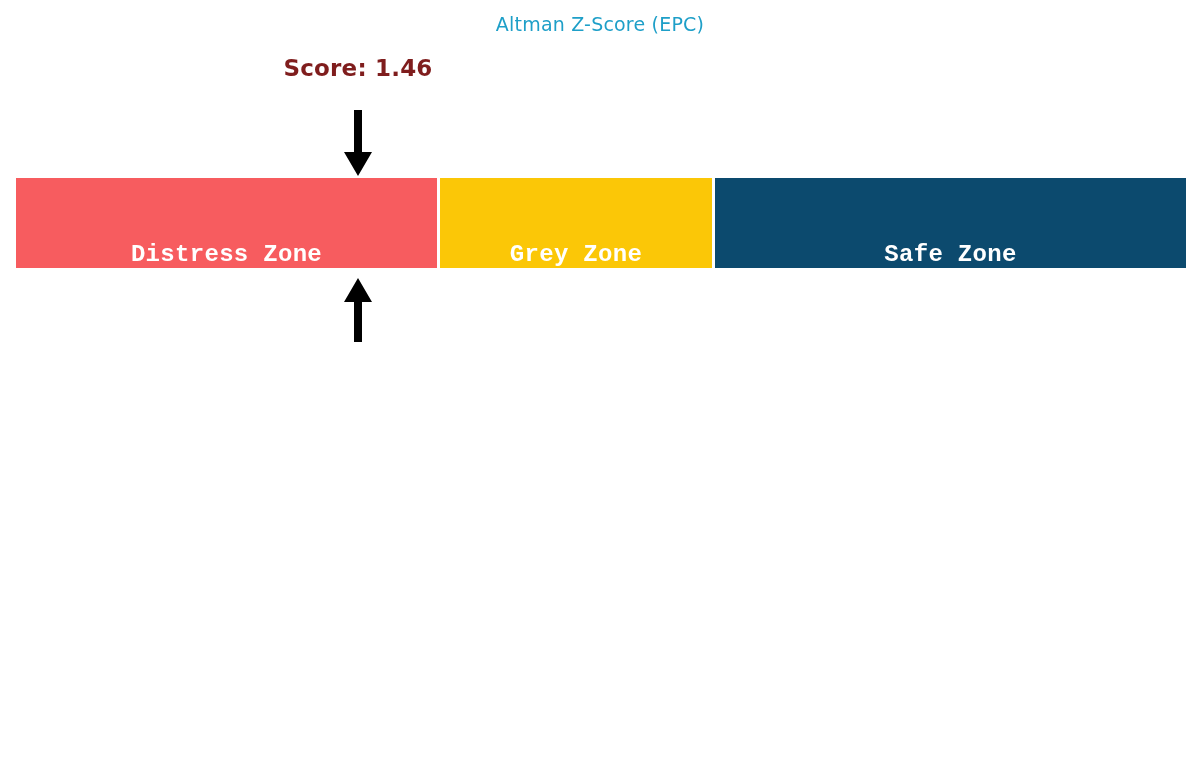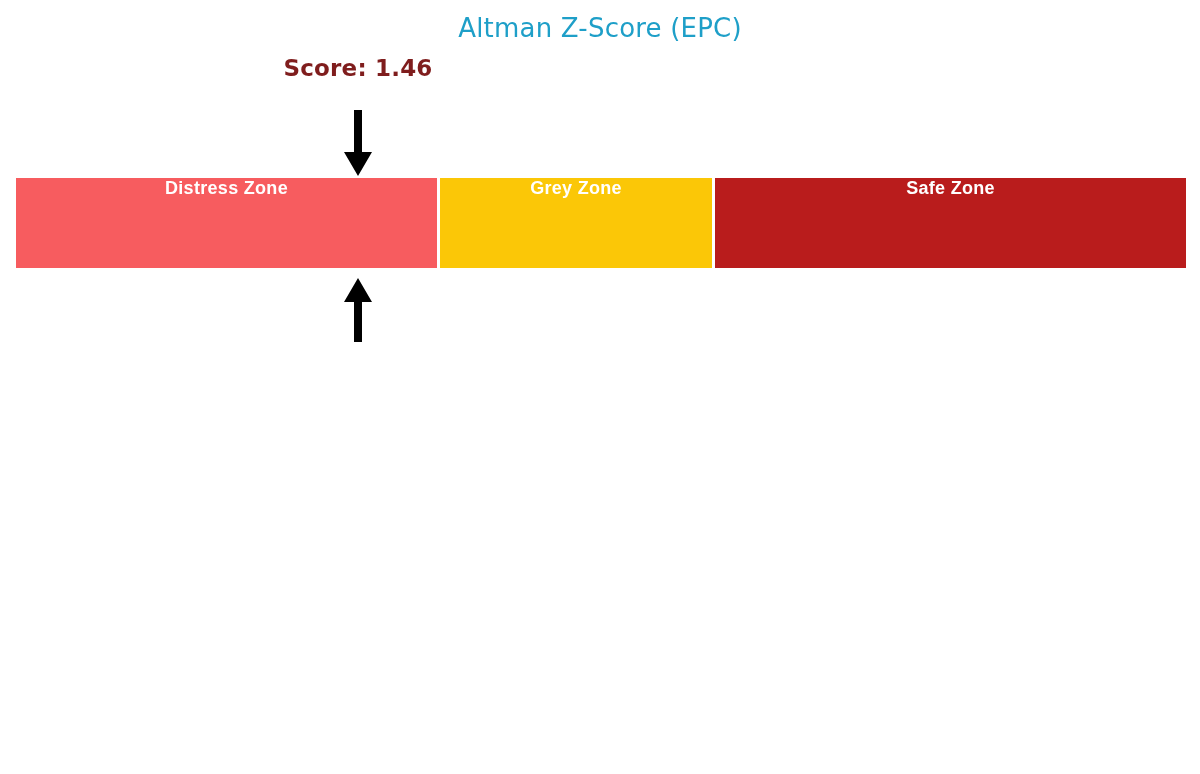--- a/index.html
+++ b/index.html
@@ -22,21 +22,21 @@
   }
   #panel-epc { top: 0px;   height: 390px; }
   #panel-acu { top: 388px; height: 386px; }
 
   .chart-title {
     position: absolute;
     left: 0;
     width: 1200px;
     text-align: center;
     font-family: "DejaVu Sans", sans-serif;
-    font-size: 26px;
+    font-size: 19px;
     font-weight: 400;
     letter-spacing: 0.2px;
     color: #1e9fc8;
     white-space: nowrap;
   }
   #panel-epc .chart-title { top: 13px; }
 
   
   .zone-bar {
     position: absolute;
@@ -44,35 +44,35 @@
     width: 1170px;
     height: 90px;
     display: flex;
     flex-direction: row;
     align-items: stretch;
   }
   #bar-epc { top: 178px; }
 
   .zone {
     display: flex;
-    align-items: flex-start;
+    align-items: flex-end;
     justify-content: center;
     height: 100%;
     box-sizing: border-box;
-    font-family: Liberation Sans, sans-serif;
+    font-family: Liberation Mono, monospace;
     font-weight: bold;
-    font-size: 18px;
+    font-size: 24px;
     color: #ffffff;
     letter-spacing: 0.3px;
     white-space: nowrap;
     user-select: none;
   }
   .zone-distress { background: #f75c5f; }
   .zone-grey     { background: #fbc707; margin-left: 3px; }
-  .zone-safe     { background: #b91c1c; margin-left: 3px; }
+  .zone-safe     { background: #0c4a6e; margin-left: 3px; }
 
   
   .score-label {
     position: absolute;
     font-family: "DejaVu Sans", sans-serif;
     font-weight: bold;
     font-size: 23px;
     color: #7f1d1d;
     white-space: nowrap;
     transform: translateX(-50%);

